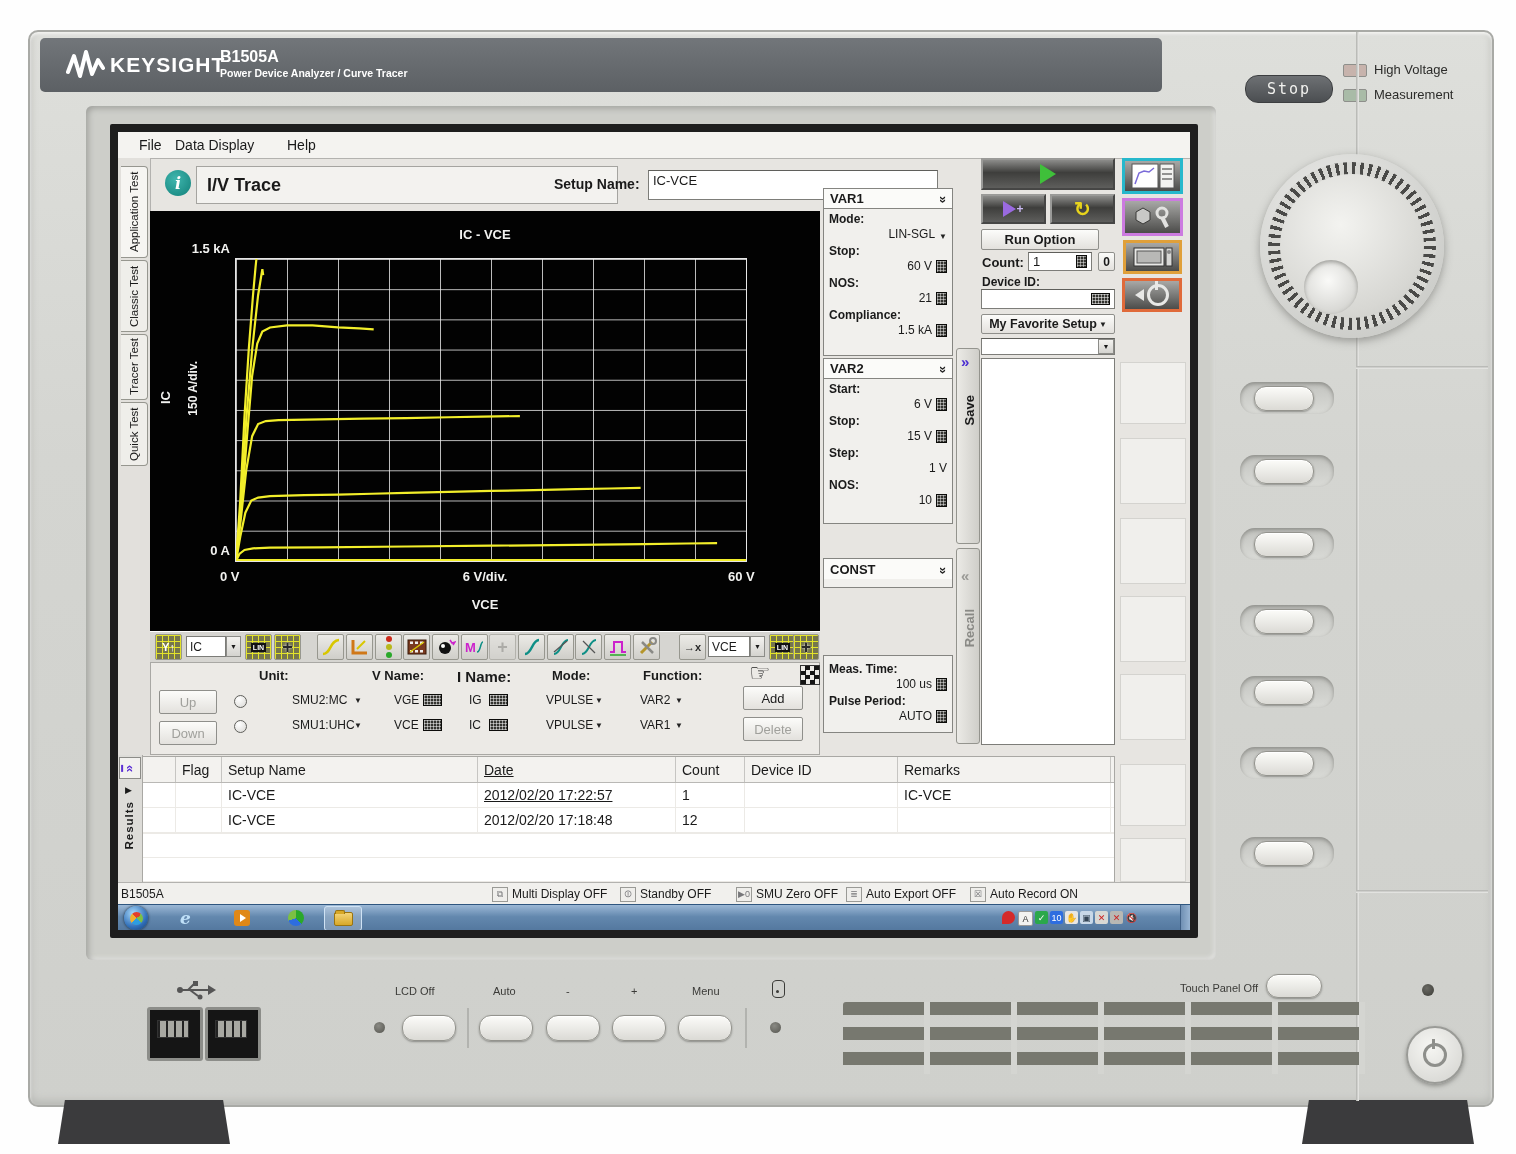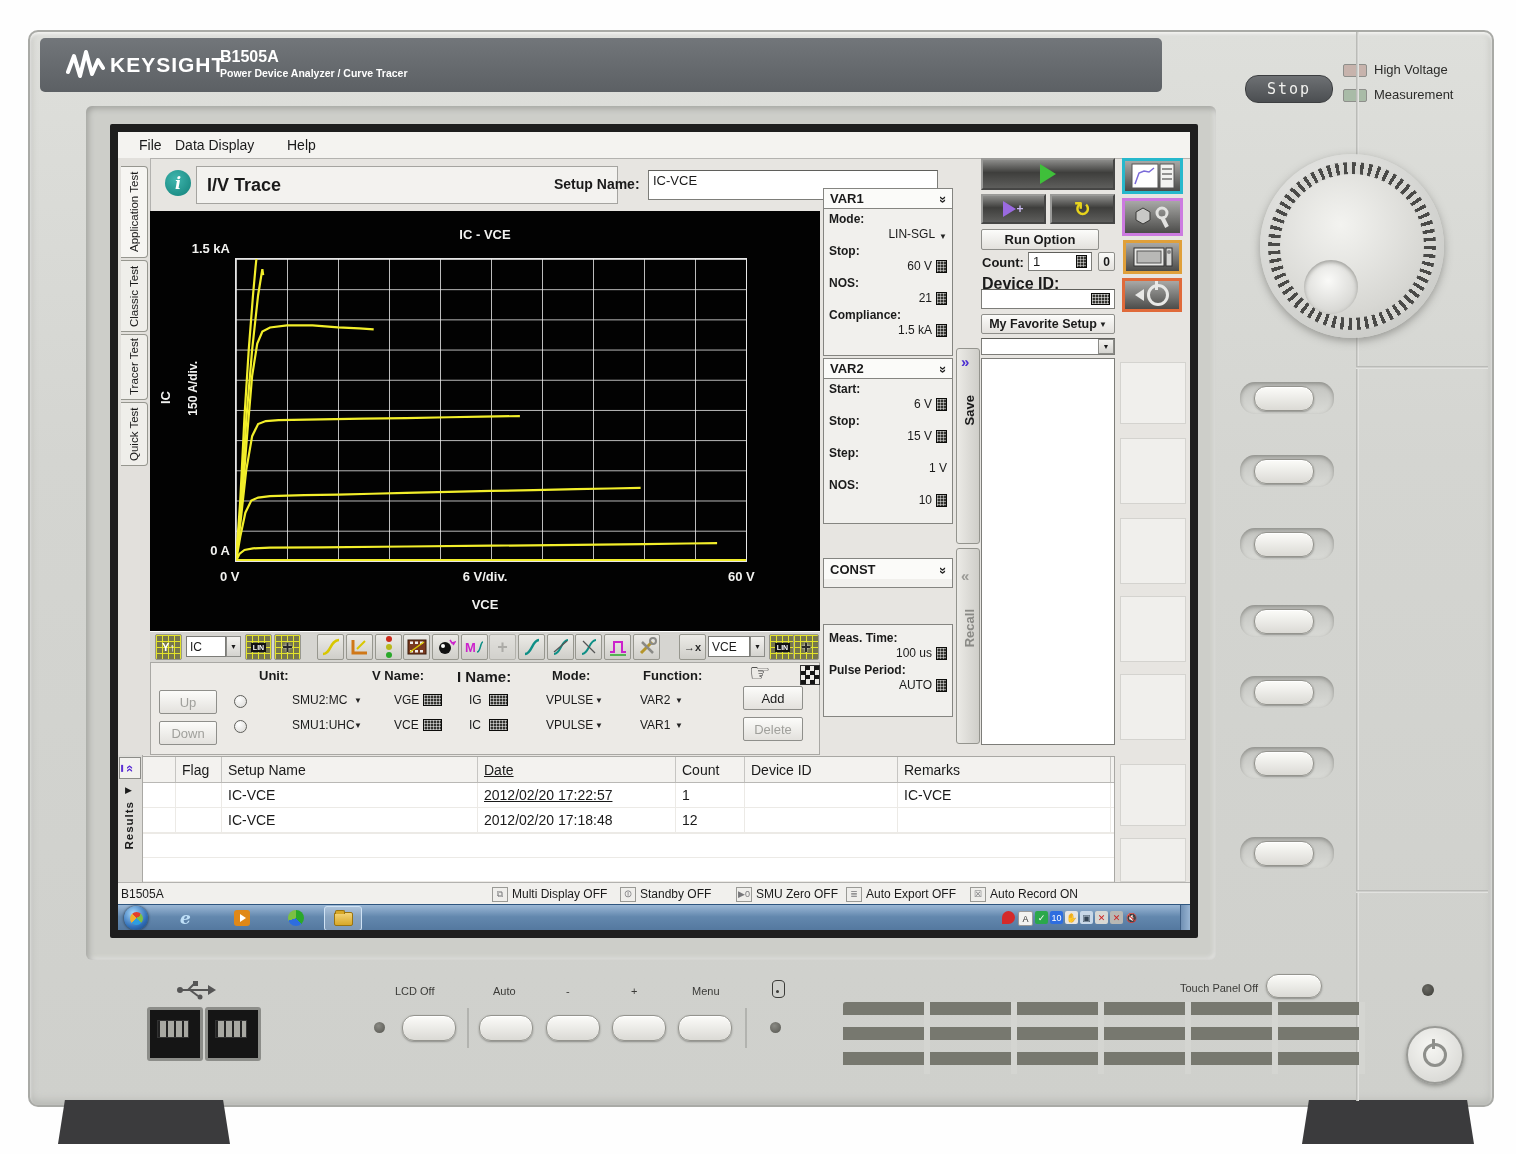--- a/index.html
+++ b/index.html
@@ -347,21 +347,21 @@
         </div>
     </div>
 
     <div class="abs panel" style="left:705px;top:396px;width:130px;height:30px;margin-top:30px;">
       <div class="phdr" style="border-bottom:0;">
           <span>CONST</span>
           <span class="chev2">»</span>
         </div>
     </div>
 
-    <div class="abs panel" style="left:705px;top:492px;width:130px;height:93px;">
+    <div class="abs panel" style="left:705px;top:523px;width:130px;height:78px;">
       <div class="flabel" style="padding-top:6px;">Meas. Time:</div>
       <div class="fval">
           <span>100 us</span>
           <span class="calc"></span>
         </div>
       <div class="flabel">Pulse Period:</div>
       <div class="fval">
           <span>AUTO</span>
           <span class="calc"></span>
         </div>
@@ -390,21 +390,21 @@
         <span>Run Option</span>
       </div>
     <span class="abs b" style="left:864px;top:123px;font-size:13px;">Count:</span>
     <div class="abs inp" style="left:910px;top:120px;width:64px;height:19px;justify-content:space-between;">
         <span>1</span>
         <span class="calc"></span>
       </div>
     <div class="abs btn b" style="left:980px;top:120px;width:17px;height:19px;font-size:12px;">
         <span>0</span>
       </div>
-    <span class="abs b" style="left:864px;top:143px;font-size:16px;">Device ID:</span>
+    <span class="abs b" style="left:864px;top:143px;font-size:12px;">Device ID:</span>
     <div class="abs inp" style="left:863px;top:157px;width:134px;height:20px;justify-content:flex-end;">
         <span></span>
         <span class="kbd"></span>
       </div>
     <div class="abs btn b" style="left:863px;top:182px;width:134px;height:20px;font-size:12.5px;text-align:center;">
         <span>My Favorite Setup</span>
         <span class="darr" style="margin-left:2px;">▼</span>
       </div>
     <div class="abs inp" style="left:863px;top:206px;width:134px;height:17px;justify-content:flex-end;padding:0;">
         <span class="selarr" style="width:16px;height:15px;">▼</span>

